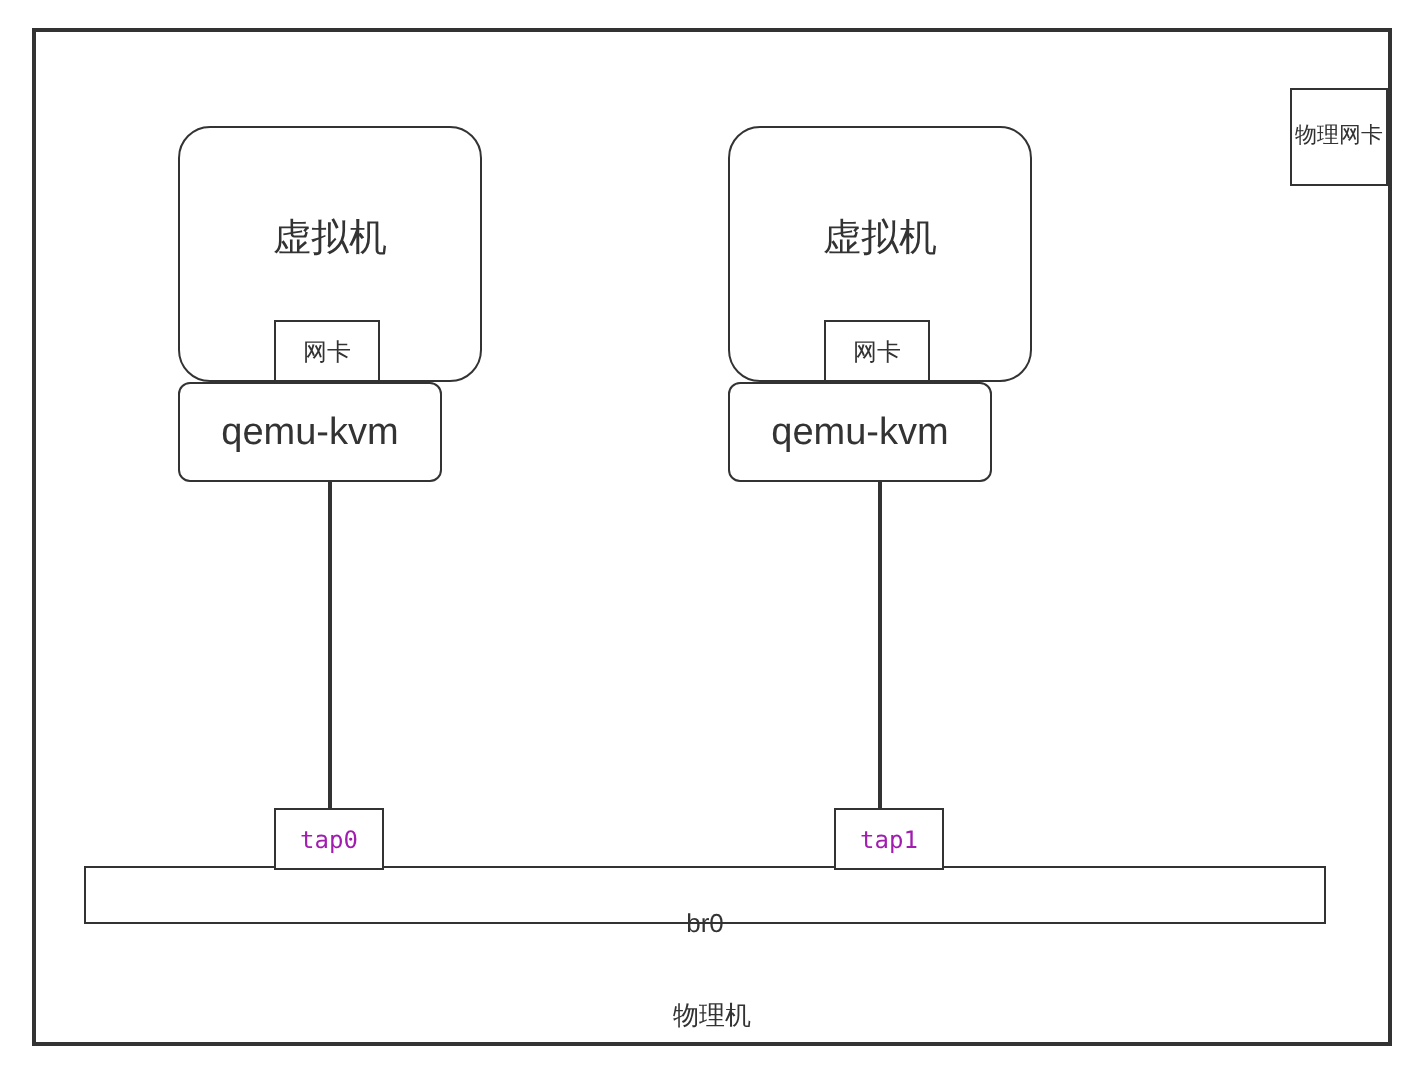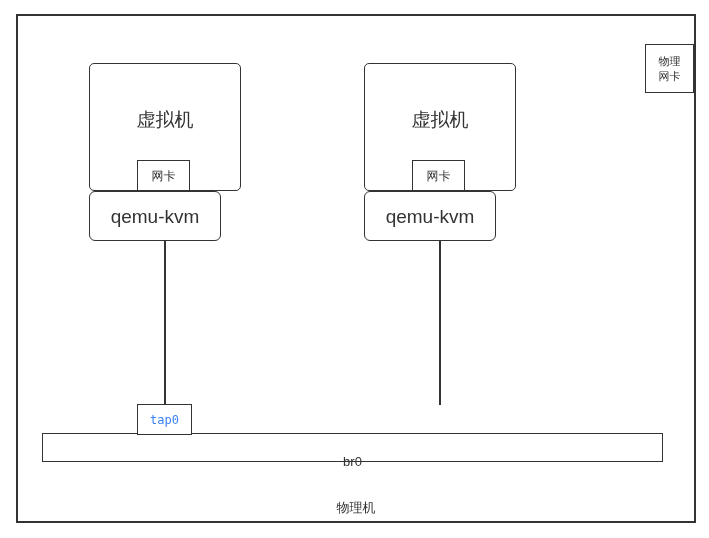--- a/index.html
+++ b/index.html
@@ -52,21 +52,21 @@
   .vm-group.vm-1 { left: 89px; }
   .vm-group.vm-2 { left: 364px; }
 
   .vm-box {
     position: absolute;
     left: 0;
     top: 0;
     width: 152px;
     height: 128px;
     border: 1.6px solid #333333;
-    border-radius: 5px;
+    border-radius: 16px;
     background: #ffffff;
     box-sizing: border-box;
   }
 
   .vm-title {
     position: absolute;
     left: 0;
     top: 46px;
     width: 100%;
     text-align: center;
@@ -139,21 +139,21 @@
     box-sizing: border-box;
     display: flex;
     align-items: center;
     justify-content: center;
     z-index: 3;
   }
   .tap-box.tap-0 { left: 137px; }
   .tap-box.tap-1 { left: 417px; }
   .tap-label {
     font-size: 12px;
-    color: #3b82f6;
+    color: #a21caf;
     font-family: "DejaVu Sans Mono", "Liberation Mono", monospace;
     line-height: 1;
   }
 
   
   .bridge-box {
     position: absolute;
     left: 42px;
     top: 433px;
     width: 621px;
@@ -177,21 +177,20 @@
   .phys-nic-box {
     position: absolute;
     left: 645px;
     top: 44px;
     width: 49px;
     height: 49px;
     border: 1.4px solid #333333;
     background: #ffffff;
     box-sizing: border-box;
     display: flex;
-    flex-direction: column;
     align-items: center;
     justify-content: center;
     z-index: 5;
   }
   .phys-nic-line {
     font-size: 11px;
     color: #333333;
     line-height: 1.35;
   }
 </style>
@@ -227,20 +226,23 @@
       <span class="qemu-label">qemu-kvm</span>
     </div>
   </div>
 
   <div class="connector c1"></div>
   <div class="connector c2"></div>
 
   <div class="tap-box tap-0">
     <span class="tap-label">tap0</span>
   </div>
+  <div class="tap-box tap-1">
+    <span class="tap-label">tap1</span>
+  </div>
 
   <div class="bridge-box">
     <span class="bridge-label">br0</span>
   </div>
 
   <div class="phys-nic-box">
     <span class="phys-nic-line">物理</span>
     <span class="phys-nic-line">网卡</span>
   </div>
 

